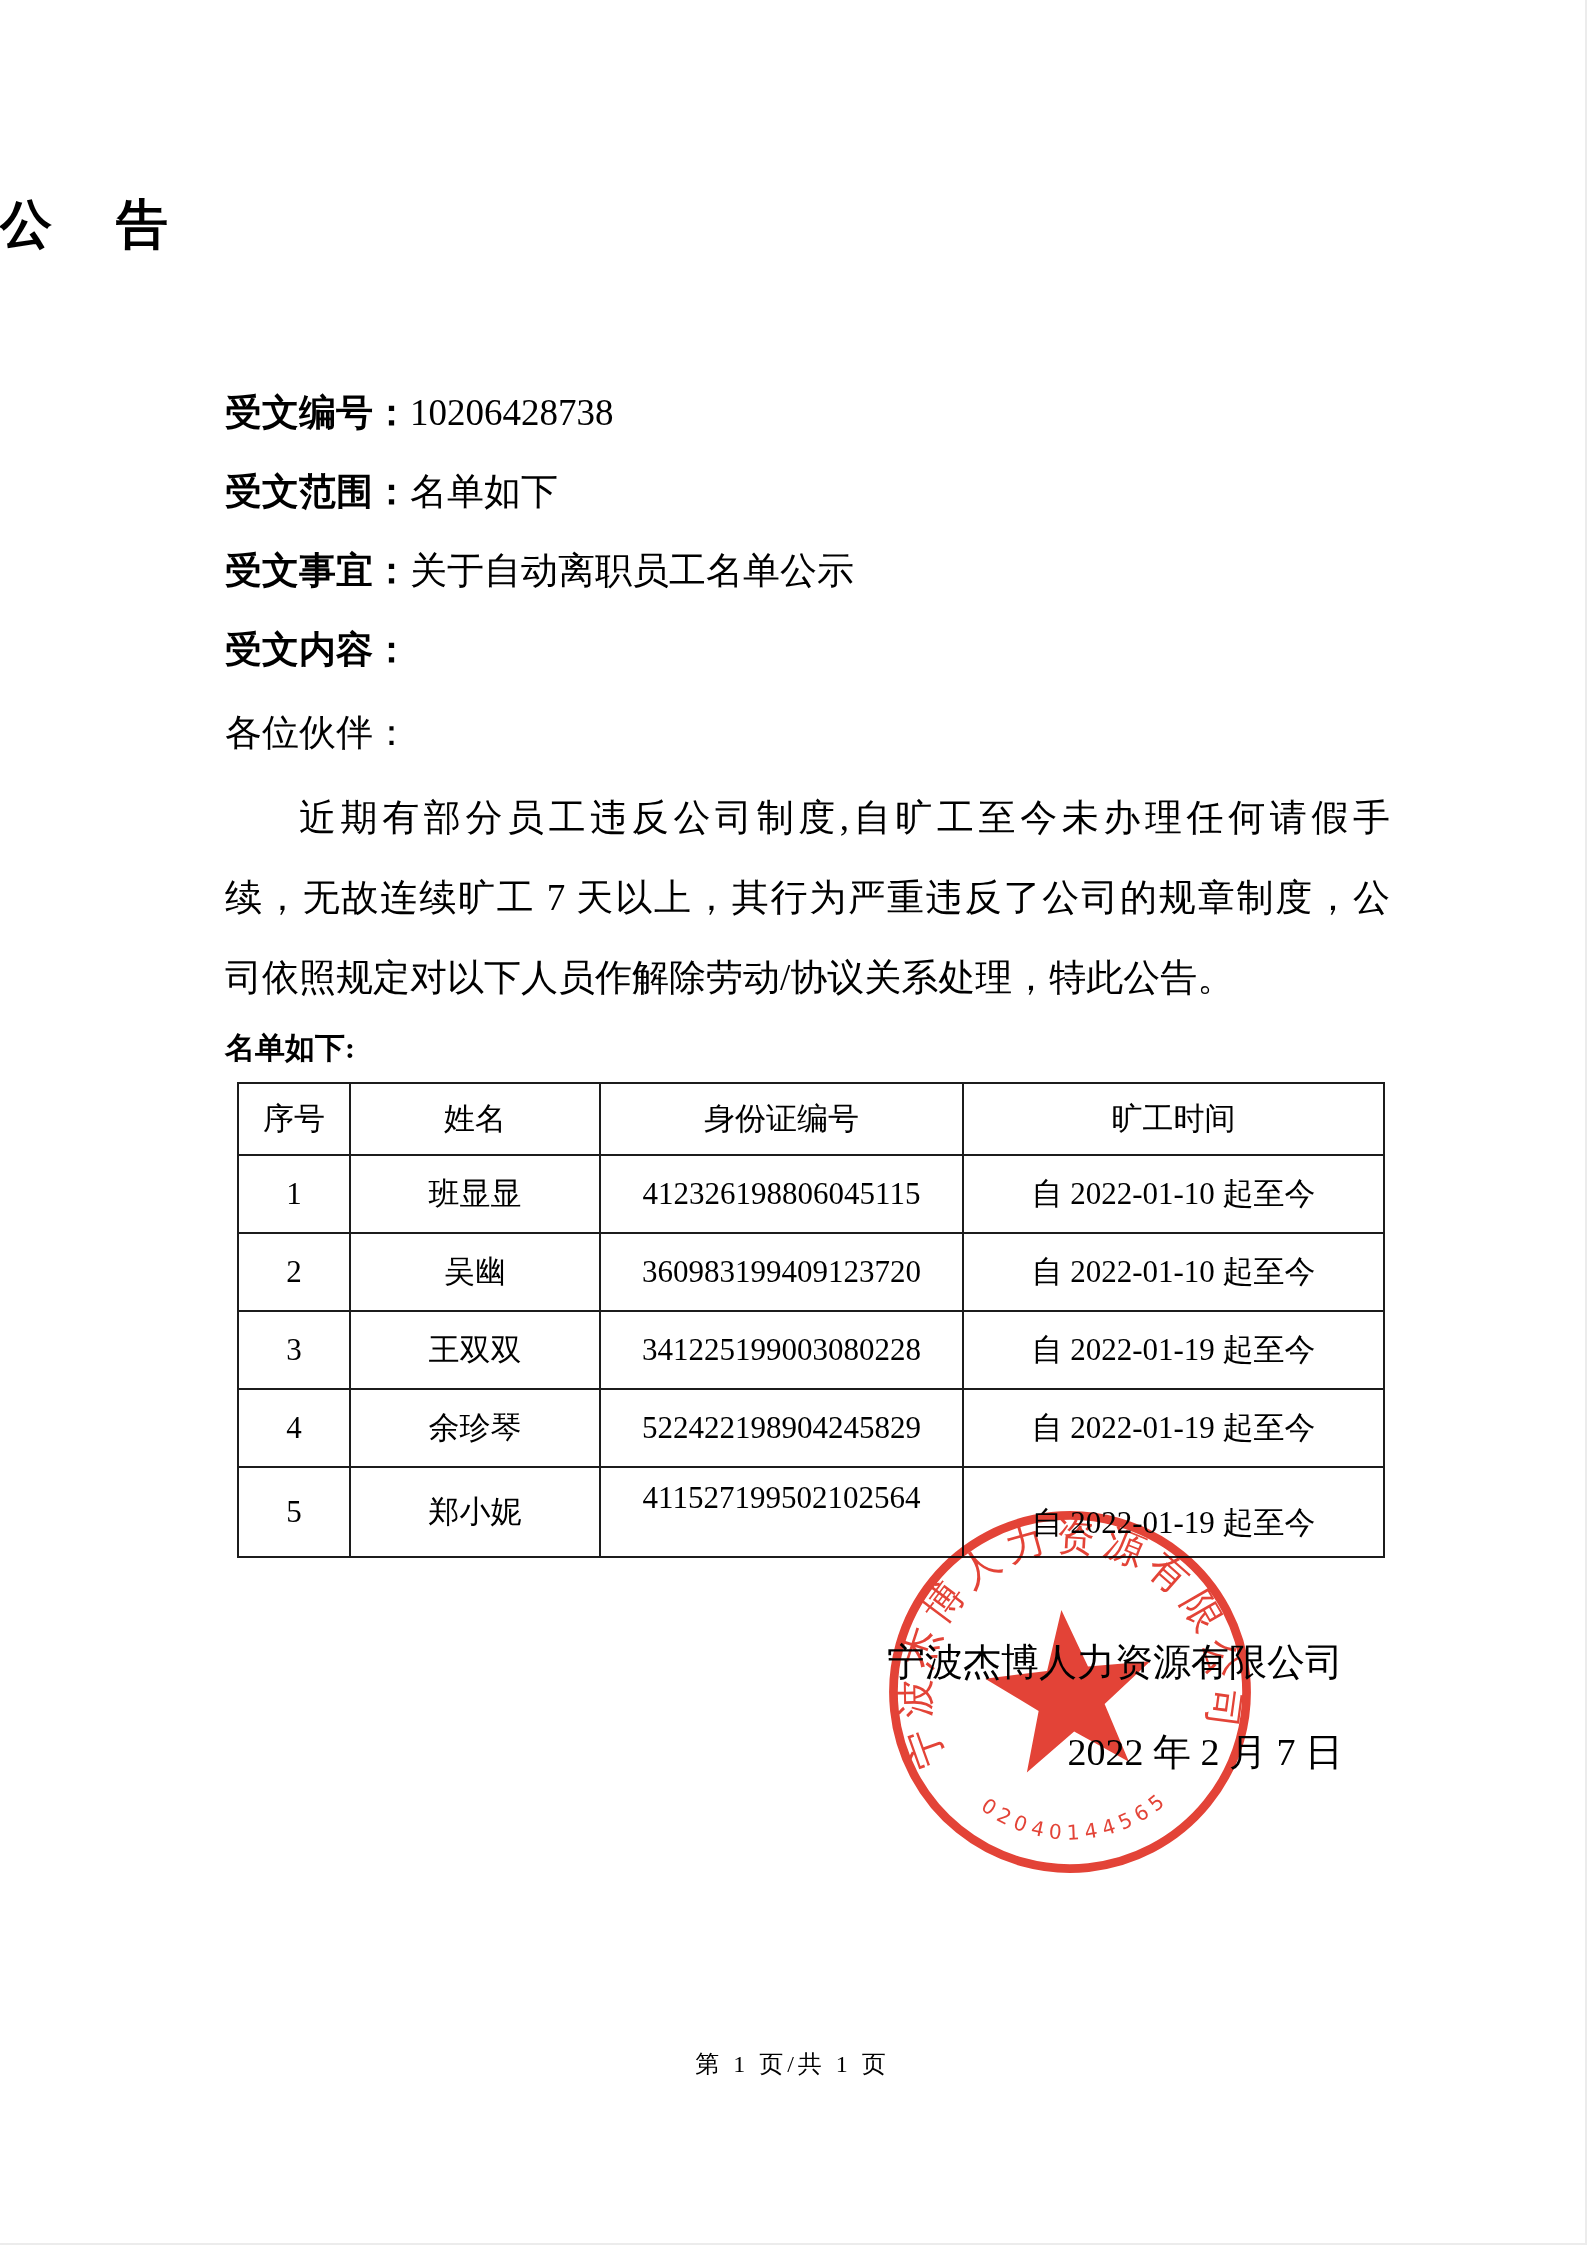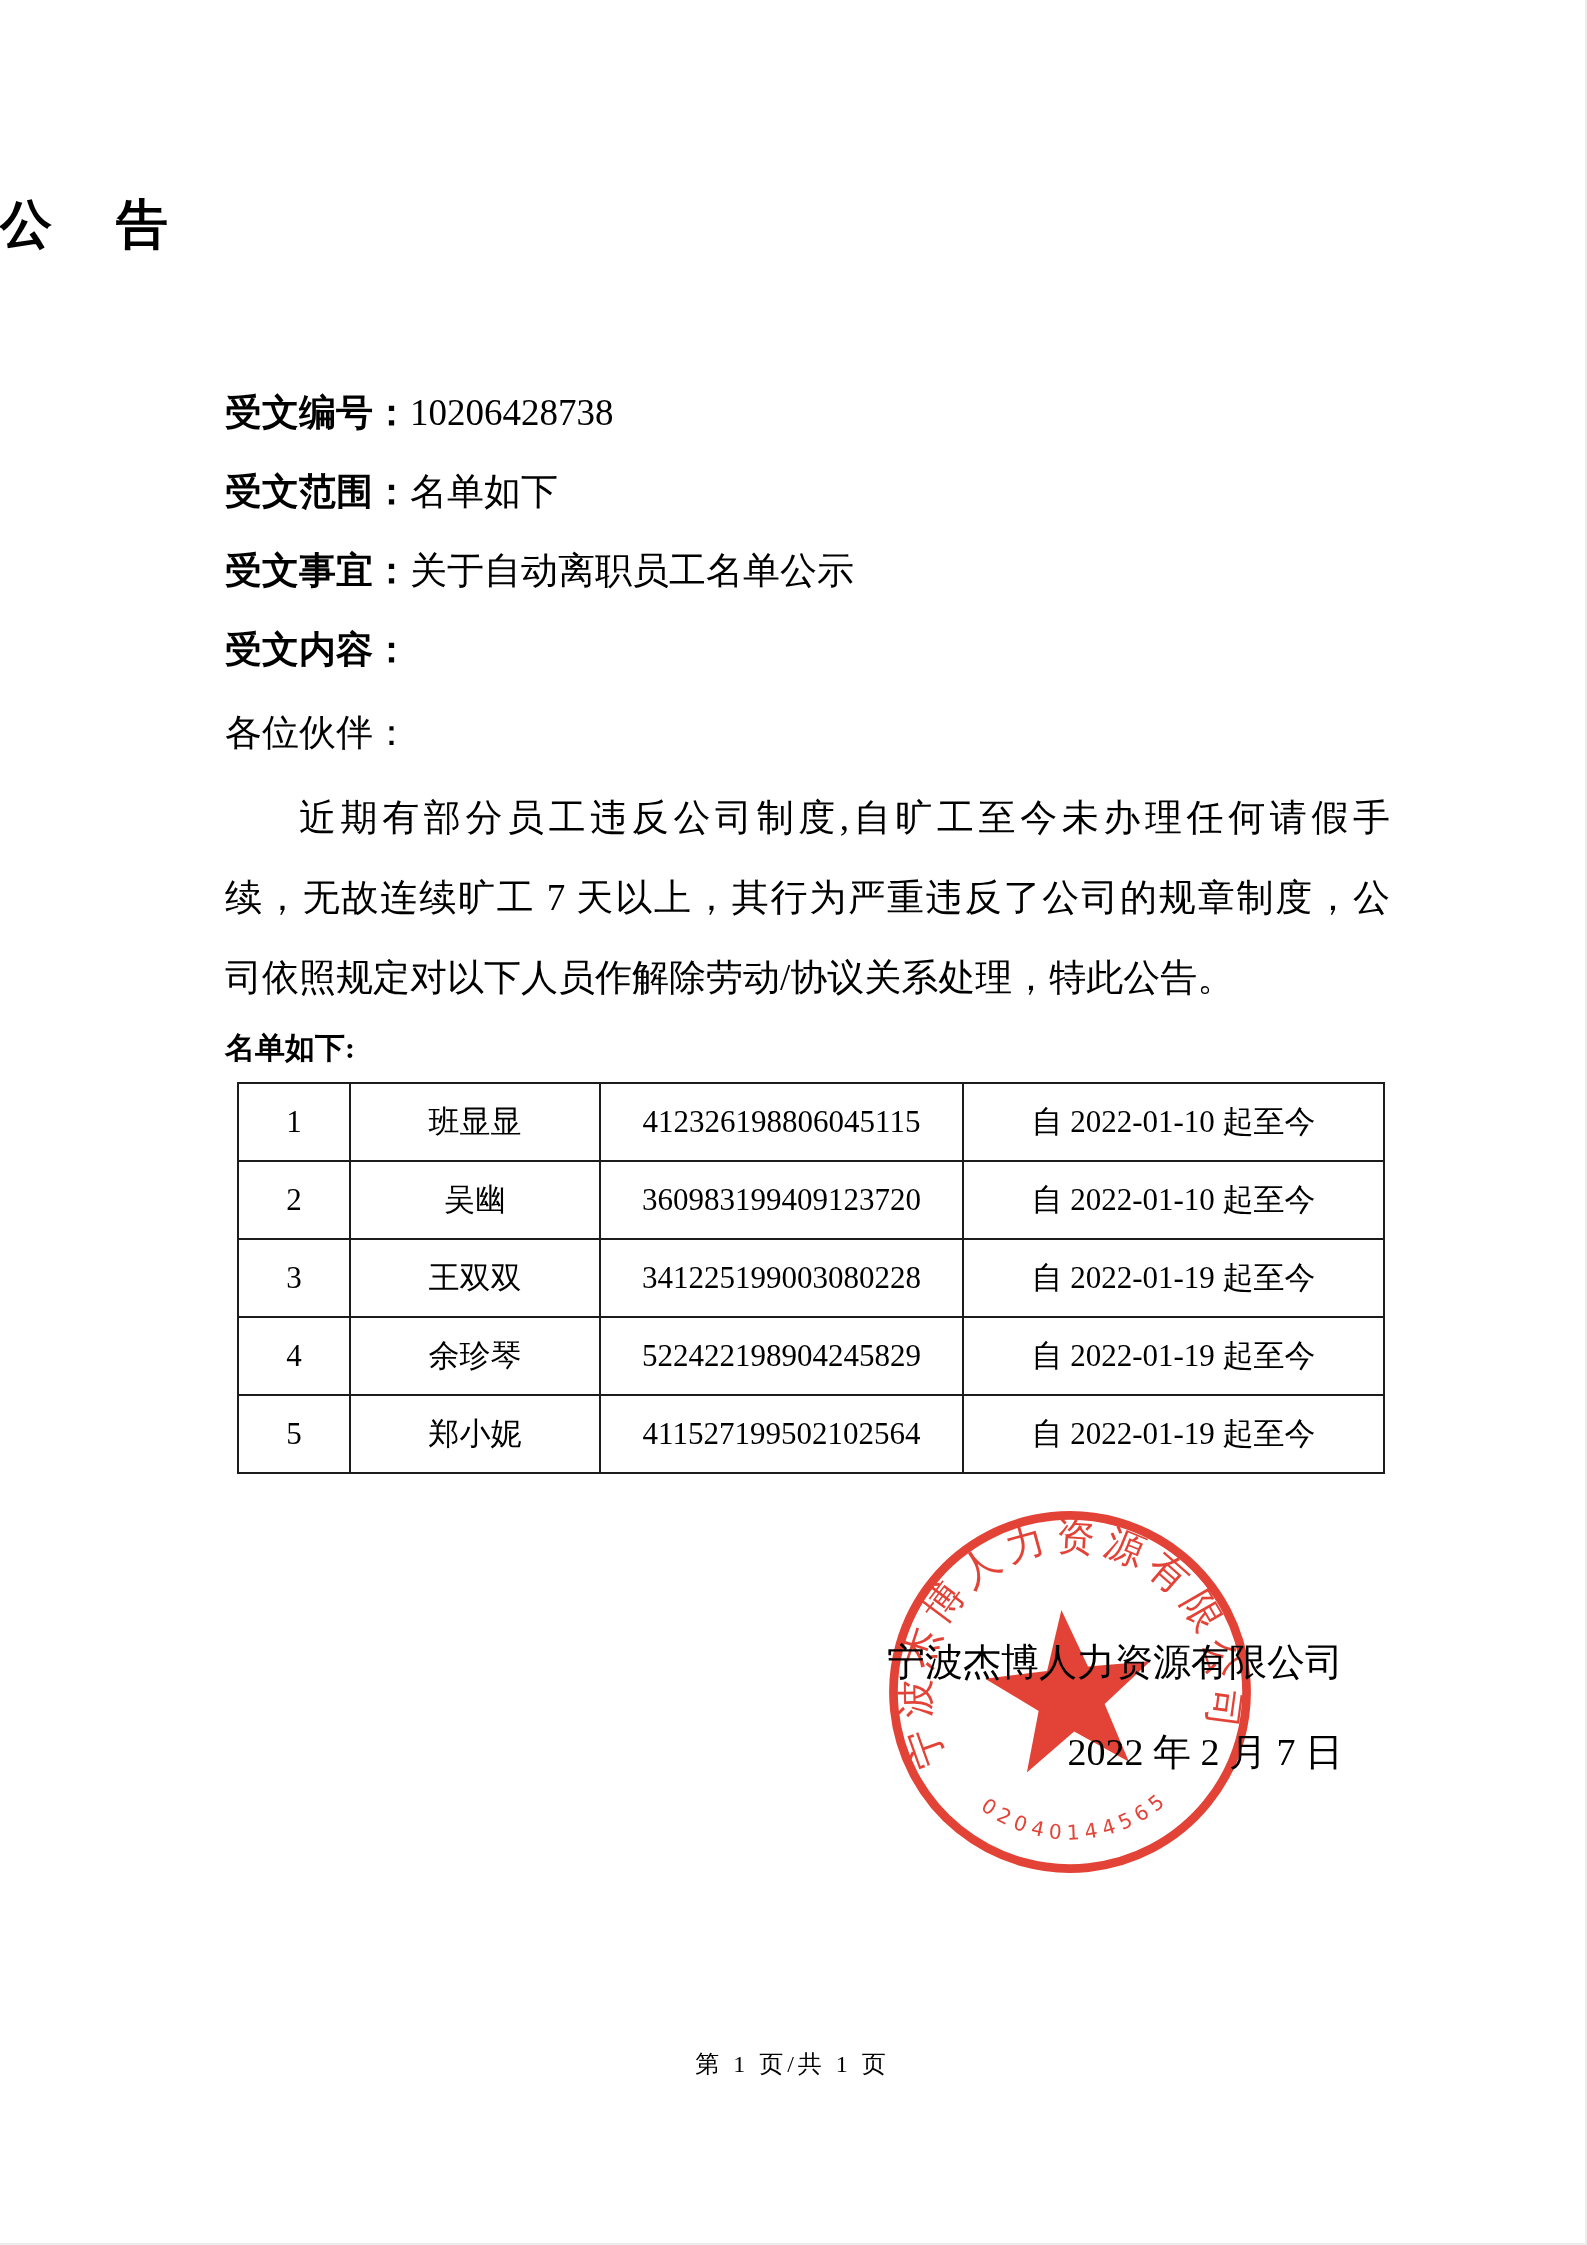--- a/index.html
+++ b/index.html
@@ -78,21 +78,21 @@
     font-size: 31px;
     padding: 0;
   }
   table.roster tr.hdr td { height: 70px; }
   table.roster tr.data-row td { height: 76px; }
   table.roster col.c1 { width: 112px; }
   table.roster col.c2 { width: 250px; }
   table.roster col.c3 { width: 363px; }
   table.roster col.c4 { width: 421px; }
   
-  table.roster tr.data-row:nth-child(6) td:nth-child(3) { vertical-align: top; padding-top: 4px; margin-left: 10px; }
+  table.roster tr.data-row:nth-child(6) td:nth-child(3) { vertical-align: top; padding-top: 12px; margin-left: 10px; }
   table.roster tr.data-row:nth-child(6) td:nth-child(4) { vertical-align: bottom; padding-bottom: 12px; }
 
   .sig-company {
     right: 242px;
     top: 1637px;
     font-size: 38px;
     white-space: nowrap;
   }
   .sig-date {
     right: 242px;
@@ -148,20 +148,26 @@
 <div class="abs list-intro">名单如下:</div>
 
 <table class="roster">
   <colgroup>
       <col class="c1">
       <col class="c2">
       <col class="c3">
       <col class="c4">
     </colgroup>
   <tbody>
+    <tr class="hdr">
+      <td>序号</td>
+      <td>姓名</td>
+      <td>身份证编号</td>
+      <td>旷工时间</td>
+    </tr>
     <tr class="data-row">
       <td>1</td>
       <td>班显显</td>
       <td>412326198806045115</td>
       <td>自 2022-01-10 起至今</td>
     </tr>
     <tr class="data-row">
       <td>2</td>
       <td>吴幽</td>
       <td>360983199409123720</td>

